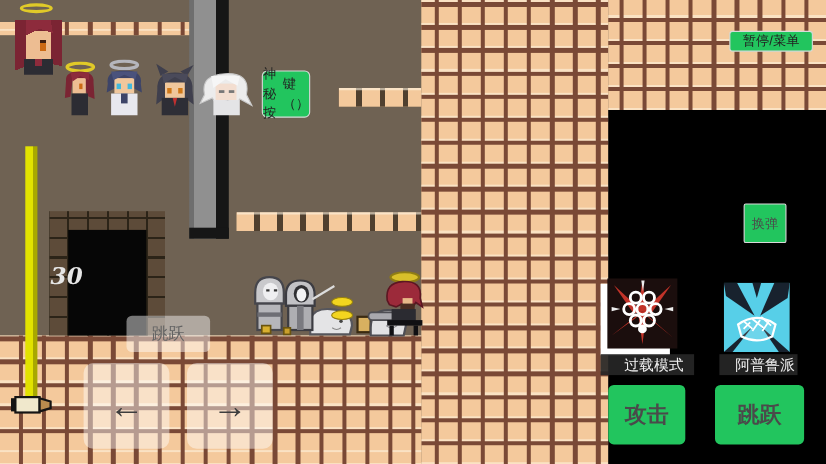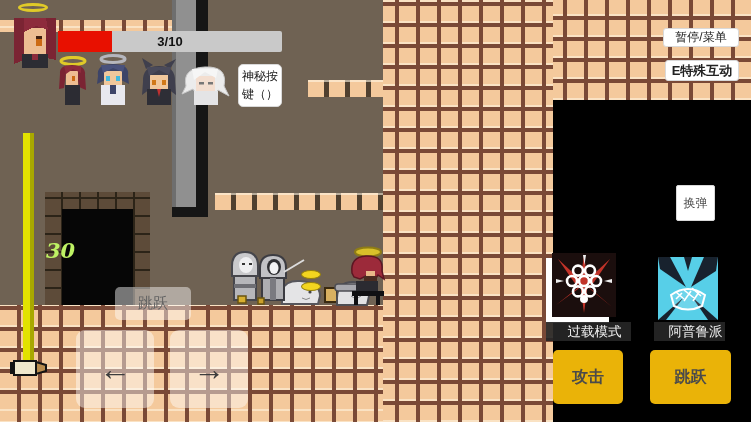--- a/index.html
+++ b/index.html
@@ -37,44 +37,44 @@
   .row2{left:308px;top:80px;width:75px;}
 
   .doorway{left:45px;top:192px;width:105px;height:113px;
     background-color:#5d4b39;
     background-image:
       repeating-linear-gradient(90deg, rgba(0,0,0,0) 0 16px, #2c2418 16px 18px),
       repeating-linear-gradient(0deg, rgba(0,0,0,0) 0 16px, #2c2418 16px 18px);}
   .door-hole{position:absolute;left:62px;top:209px;width:71px;height:96px;background:#060606;}
   .door-number{position:absolute;left:46px;top:238px;width:44px;
     font-family:"DejaVu Serif","Liberation Serif",serif;
-    font-style:italic;font-weight:bold;font-size:21px;color:#bef264;z-index:3;}
+    font-style:italic;font-weight:bold;font-size:21px;color:#e5e5e5;z-index:3;}
 
   .pole{left:23px;top:133px;width:11px;height:229px;
     background:linear-gradient(90deg,#e2e200 0 7px,#a8a800 7px);z-index:2;}
 
   
-  .white-btn{position:absolute;background:#ffffff;border:1px solid #d9d9d9;border-radius:3px;
+  .white-btn{position:absolute;background:#22c55e;border:1px solid #d9d9d9;border-radius:3px;
     color:#222;display:flex;align-items:center;justify-content:center;z-index:6;}
-  .gray-btn{position:absolute;background:#eab308;border-radius:5px;color:#4a4a4a;
-    font-weight:bold;font-size:16px;display:flex;align-items:center;justify-content:center;z-index:6;}
+  .gray-btn{position:absolute;background:#22c55e;border-radius:5px;color:#4a4a4a;
+    font-weight:bold;font-size:20px;display:flex;align-items:center;justify-content:center;z-index:6;}
   .ghost-btn{position:absolute;background:rgba(255,255,255,.45);border-radius:9px;
     display:flex;align-items:center;justify-content:center;z-index:6;color:#3d3d3d;}
 
   .healthbar{left:58px;top:31px;width:224px;height:21px;background:#c9c9c9;border-radius:2px;z-index:5;}
   .healthfill{position:absolute;left:0;top:0;height:100%;width:24%;background:#e81000;}
   .healthlabel{position:absolute;width:100%;text-align:center;line-height:21px;
     font-size:13px;color:#111;font-weight:bold;}
 
   .enemies-label{left:287px;top:33px;font-size:13.5px;font-weight:bold;color:#141414;z-index:5;white-space:nowrap;}
 
   .pause-btn{left:663px;top:28px;width:76px;height:19px;font-size:12px;}
   .interact-btn{left:665px;top:60px;width:74px;height:21px;font-size:13px;font-weight:bold;}
   .mystery-btn{left:238px;top:64px;width:44px;height:43px;font-size:12px;line-height:1.45;
-    flex-direction:column;border-radius:5px;}
+    flex-direction:row;border-radius:5px;}
   .reload-btn{left:676px;top:185px;width:39px;height:36px;font-size:12px;color:#4b4b4b;border-radius:2px;}
 
   .jump-hint{left:115px;top:287px;width:76px;height:33px;font-size:15px;color:#636363;border-radius:5px;}
   .arrow-btn{width:78px;height:78px;font-size:32px;font-weight:bold;}
   .arrow-left{left:76px;top:330px;}
   .arrow-right{left:170px;top:330px;}
 
   .skill{position:absolute;z-index:6;}
   .skill-label{position:absolute;background:rgba(38,38,38,.92);color:#f0f0f0;
     font-size:13.5px;height:19px;display:flex;align-items:center;justify-content:center;z-index:6;white-space:nowrap;padding-left:12px;}
@@ -207,28 +207,23 @@
 
   <svg class="portrait" style="left:180px;top:60px;" width="50" height="45" viewBox="0 0 50 45">
     <path d="M6,26 Q2,8 25,7 Q48,6 44,26 L49,36 L38,30 L34,36 L27,30 L18,37 L13,29 L2,34 Z" fill="#ececec" stroke="#c9c9c9" stroke-width="1"></path>
     <rect x="16" y="16" width="19" height="15" fill="#f3ded0"></rect>
     <path d="M12,9 L38,9 L36,18 L25,12 L14,20 Z" fill="#f6f6f6"></path>
     <rect x="19" y="22" width="5" height="2.5" fill="#777"></rect>
     <rect x="28" y="22" width="5" height="2.5" fill="#777"></rect>
     <rect x="14" y="31" width="24" height="14" fill="#e4e4e6"></rect>
   </svg>
 
-  <div class="abs healthbar">
-    <div class="healthfill" style="width: 24%; background: rgb(232, 16, 0);"></div>
-    <div class="healthlabel">3/10</div>
-  </div>
 
 
   <div class="white-btn pause-btn">暂停/菜单</div>
-  <div class="white-btn interact-btn">E特殊互动</div>
 
   <div class="white-btn mystery-btn">
     <span>神秘按</span>
     <span>键（）</span>
   </div>
 
   <div class="white-btn reload-btn">换弹</div>
 
   <div class="skill" style="left:546px;top:253px;width:70px;height:70px;">
     <div style="position:absolute;left:0;top:5px;width:63px;height:65px;background:#fff;"></div>

